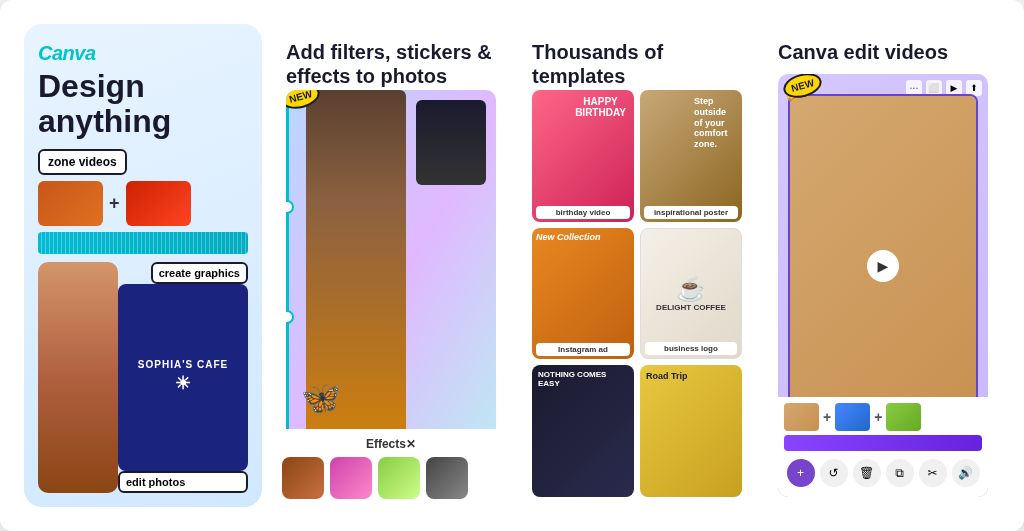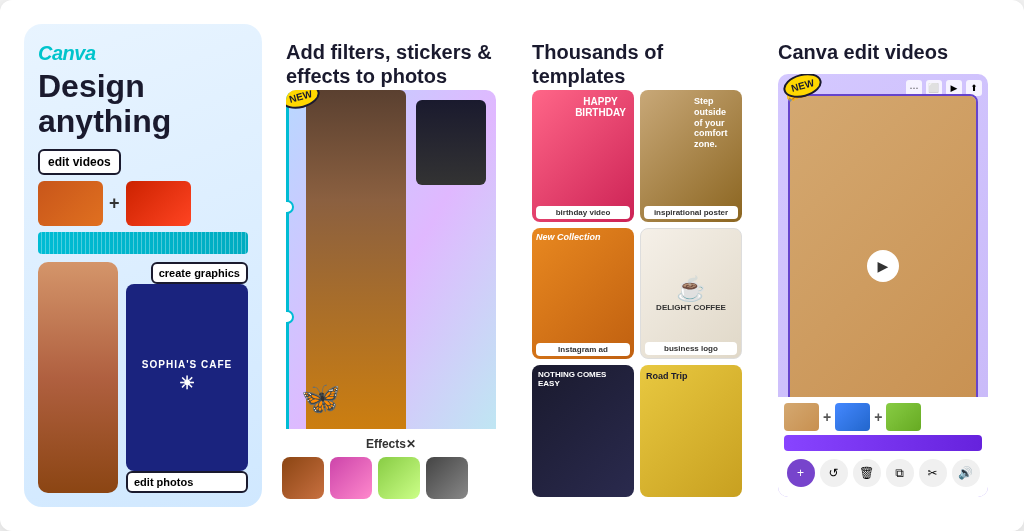--- a/index.html
+++ b/index.html
@@ -101,21 +101,20 @@
       overflow: hidden;
     }
     .waveform::after {
       content: '';
       position: absolute;
       inset: 0;
       background: repeating-linear-gradient(90deg, transparent, transparent 3px, rgba(255,255,255,0.3) 3px, rgba(255,255,255,0.3) 4px);
     }
     .panel-1-bottom {
       display: flex;
-      gap: 8px;
       flex: 1;
     }
     .girl-photo {
       width: 80px;
       border-radius: 10px;
       background: linear-gradient(160deg, #f0c080, #e09050);
       position: relative;
       overflow: hidden;
       flex-shrink: 0;
     }
@@ -489,21 +488,21 @@
     .slide-c2 { top: 60%; }
   </style>
 </head>
 <body>
 
 <div class="screenshot-container">
 
   <div class="panel panel-1">
     <div class="canva-logo">Canva</div>
     <div class="design-anything">Design anything</div>
-    <div class="make-videos-badge">edit videos</div>
+    <div class="make-videos-badge">zone videos</div>
     <div class="panel-1-images">
       <div class="pizza-img"></div>
       <span class="plus-sign">+</span>
       <div class="tomato-img"></div>
     </div>
     <div class="waveform"></div>
     <div class="panel-1-bottom">
       <div class="girl-photo">
         <div class="girl-silhouette"></div>
       </div>

